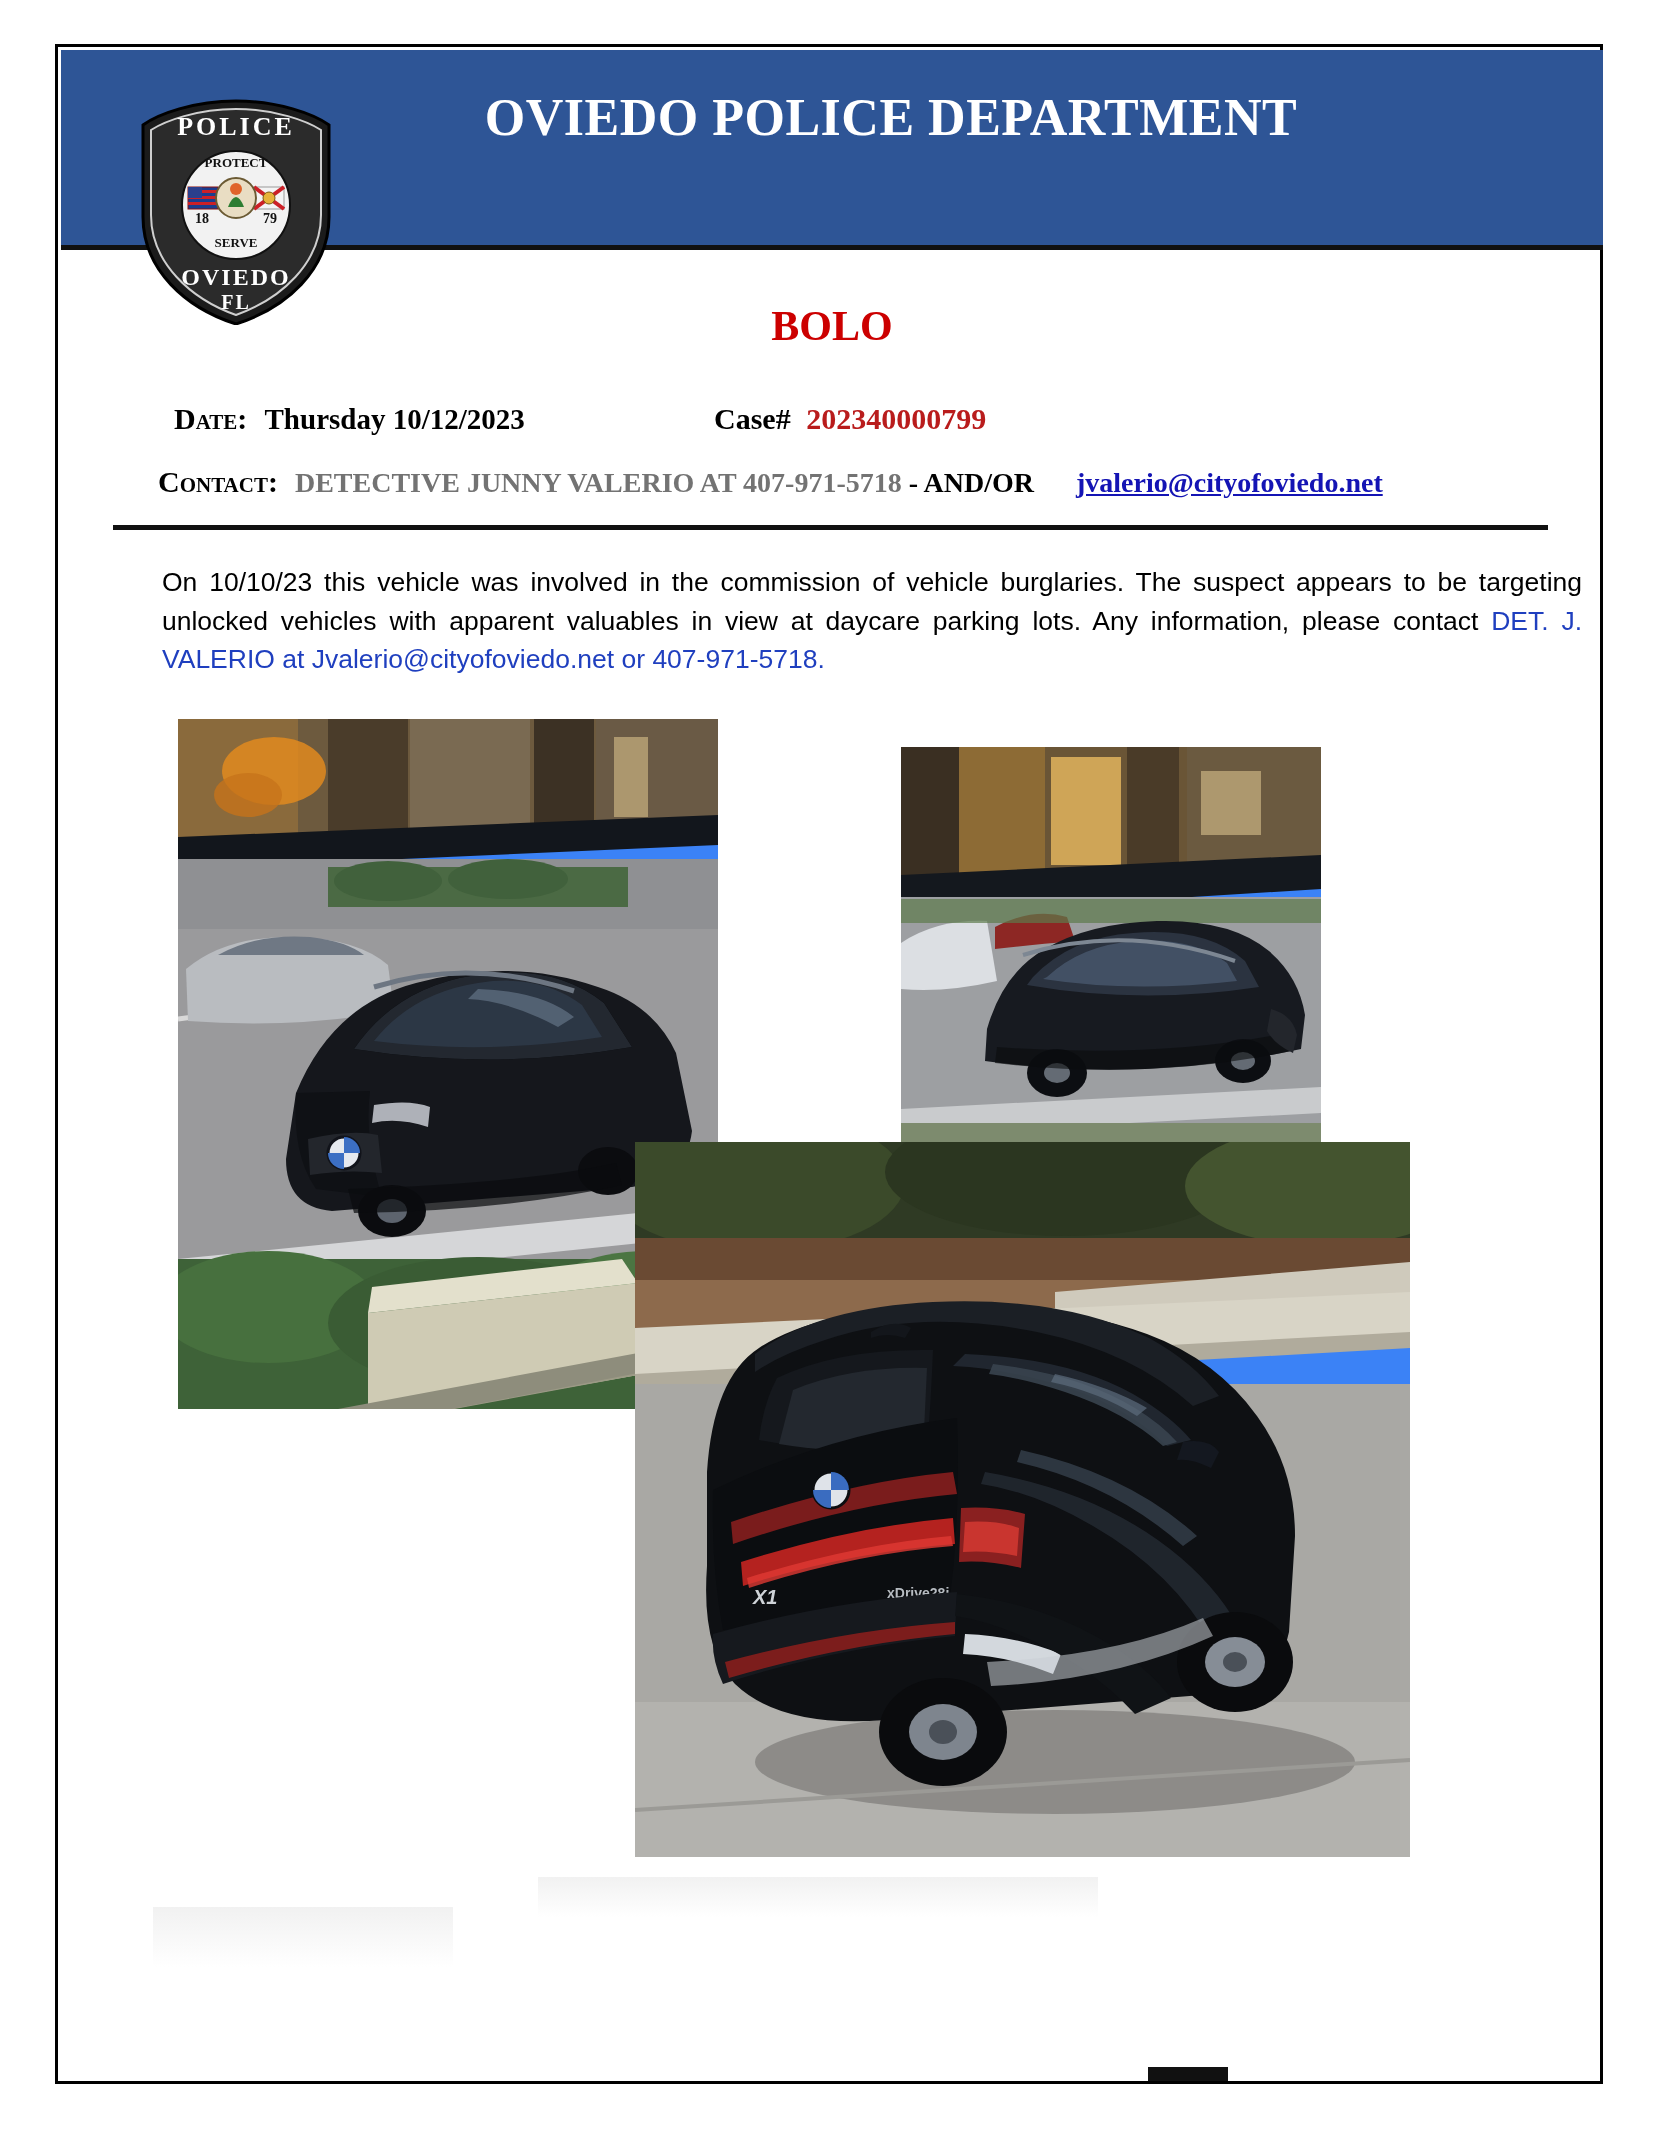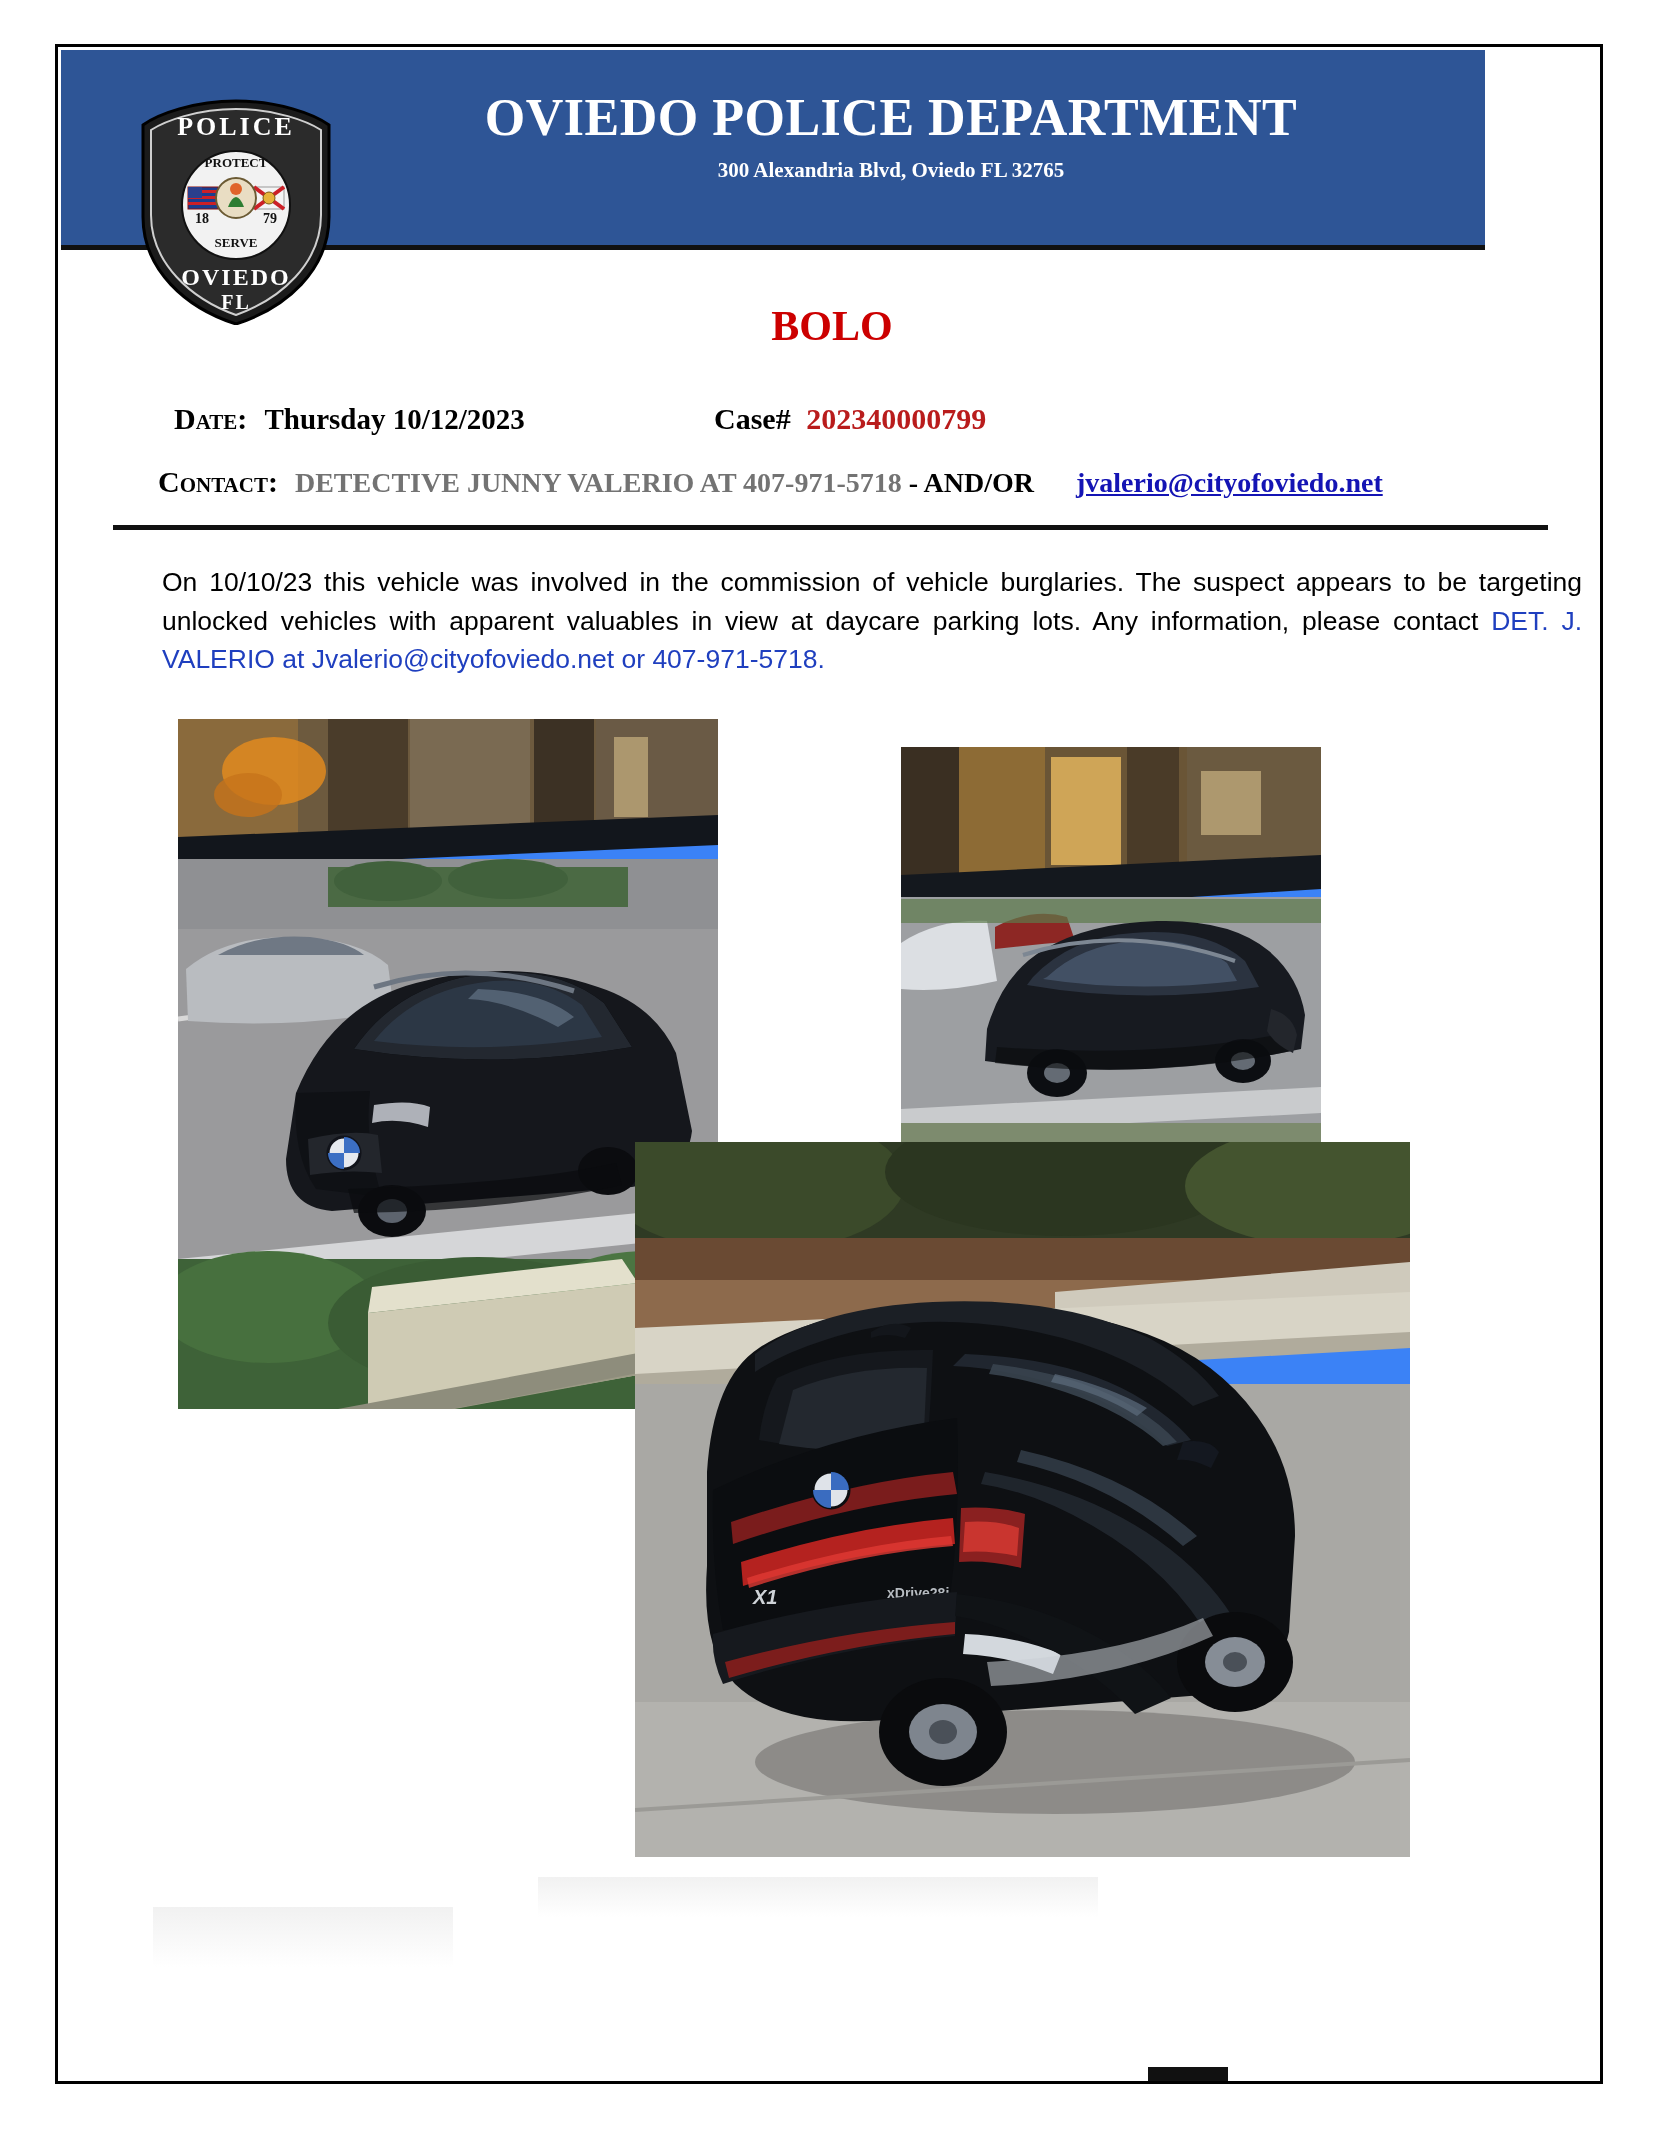--- a/index.html
+++ b/index.html
@@ -24,21 +24,21 @@
     border: 3px solid #000;
     background: #fff;
     box-sizing: border-box;
   }
 
   
   .header-band {
     position: absolute;
     left: 3px;
     top: 3px;
-    width: 1424px;
+    width: 1542px;
     height: 200px;
     background: #2e5596;
     border-bottom: 5px solid #111;
     box-sizing: border-box;
   }
   .header-title {
     position: absolute;
     left: 300px;
     top: 38px;
     width: 1060px;
@@ -182,21 +182,20 @@
     background: #111;
   }
 </style>
 </head>
 <body>
 
 <div class="page">
 
   <div class="header-band">
     <div class="header-title">OVIEDO POLICE DEPARTMENT</div>
-    <div class="header-sub">300 Alexandria Blvd, Oviedo FL 32765</div>
   </div>
 
   <div class="badge">
     <svg width="200" height="230" viewBox="0 0 200 230">
       <defs>
         <clipPath id="shieldClip">
           <path d="M100 12 C140 12 172 24 186 34 L186 120 C186 170 146 206 100 222 C54 206 14 170 14 120 L14 34 C28 24 60 12 100 12 Z"></path>
         </clipPath>
       </defs>
       <path d="M100 6 C142 6 178 19 193 30 L193 122 C193 175 150 213 100 229 C50 213 7 175 7 122 L7 30 C22 19 58 6 100 6 Z" fill="#1b1b1b" stroke="#000" stroke-width="3"></path>

